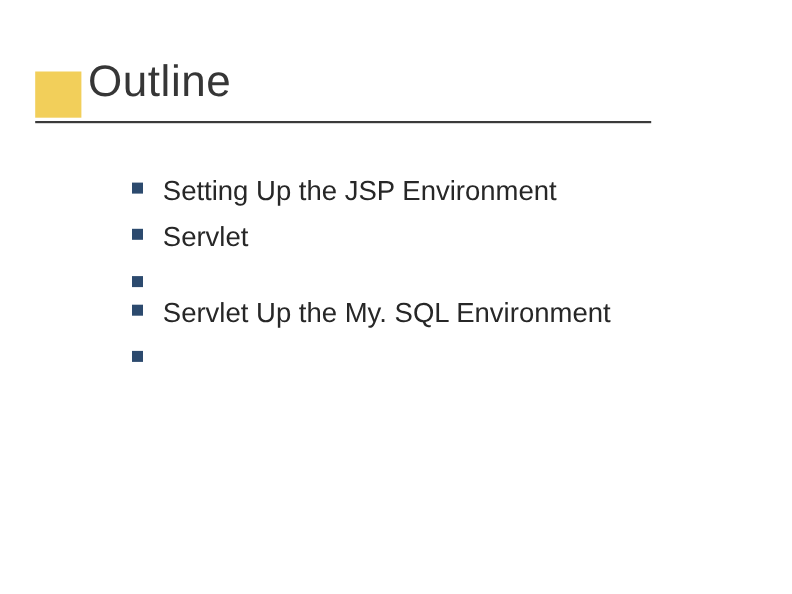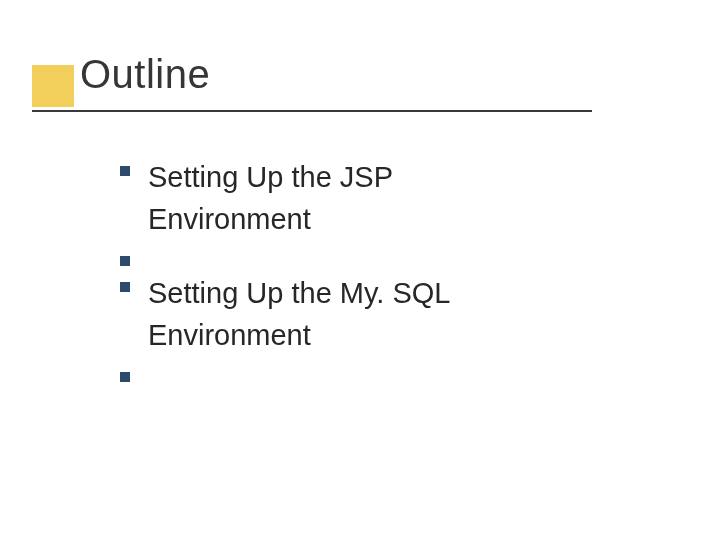--- a/index.html
+++ b/index.html
@@ -55,21 +55,21 @@
   }
   .bullet-icon {
     width: 10px;
     height: 10px;
     background: #2c4a6e;
     margin-top: 10px;
     margin-right: 18px;
     flex: 0 0 auto;
   }
   .bullet-text {
-    font-size: 29px;
+    font-size: 25px;
     color: #272727;
     line-height: 1.45;
   }
 </style>
 </head>
 <body>
 
 <div class="slide">
 
   <div class="accent-block"></div>
@@ -78,28 +78,32 @@
 
   <div class="title-rule"></div>
 
   <div class="bullets">
 
     <div class="bullet-row">
       <div class="bullet-icon"></div>
       <div class="bullet-text">Setting Up the JSP Environment</div>
     </div>
 
+    <div class="bullet-row">
+      <div class="bullet-icon"></div>
+      <div class="bullet-text">Servlet</div>
+    </div>
 
     <div class="bullet-row">
       <div class="bullet-icon"></div>
     </div>
 
     <div class="bullet-row">
       <div class="bullet-icon"></div>
-      <div class="bullet-text">Setting Up the My. SQL Environment</div>
+      <div class="bullet-text">Servlet Up the My. SQL Environment</div>
     </div>
 
     <div class="bullet-row">
       <div class="bullet-icon"></div>
     </div>
 
   </div>
 
 </div>
 

